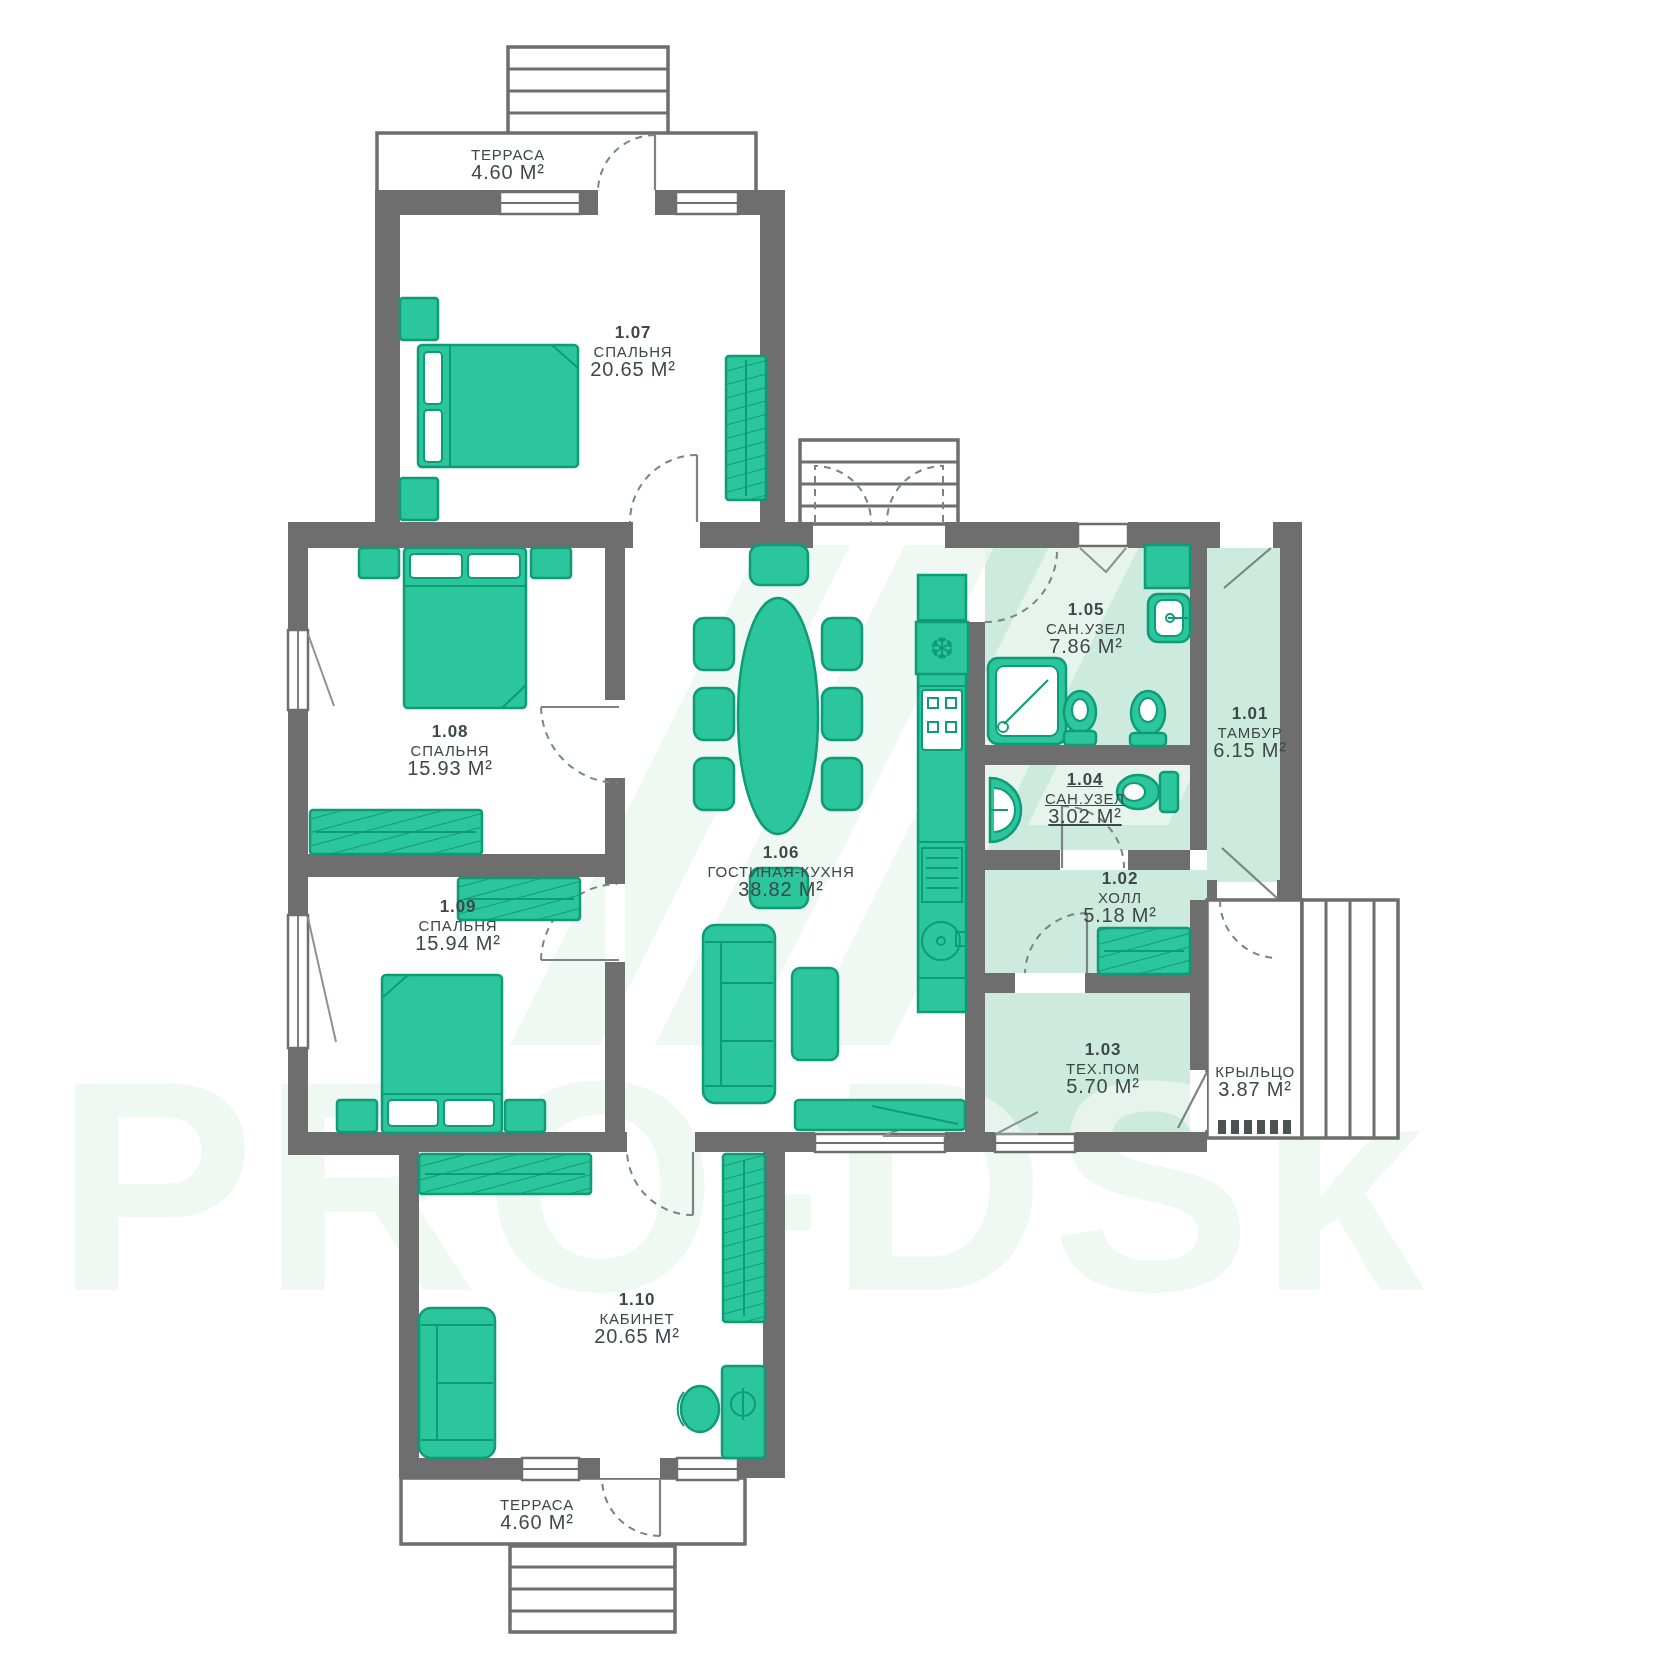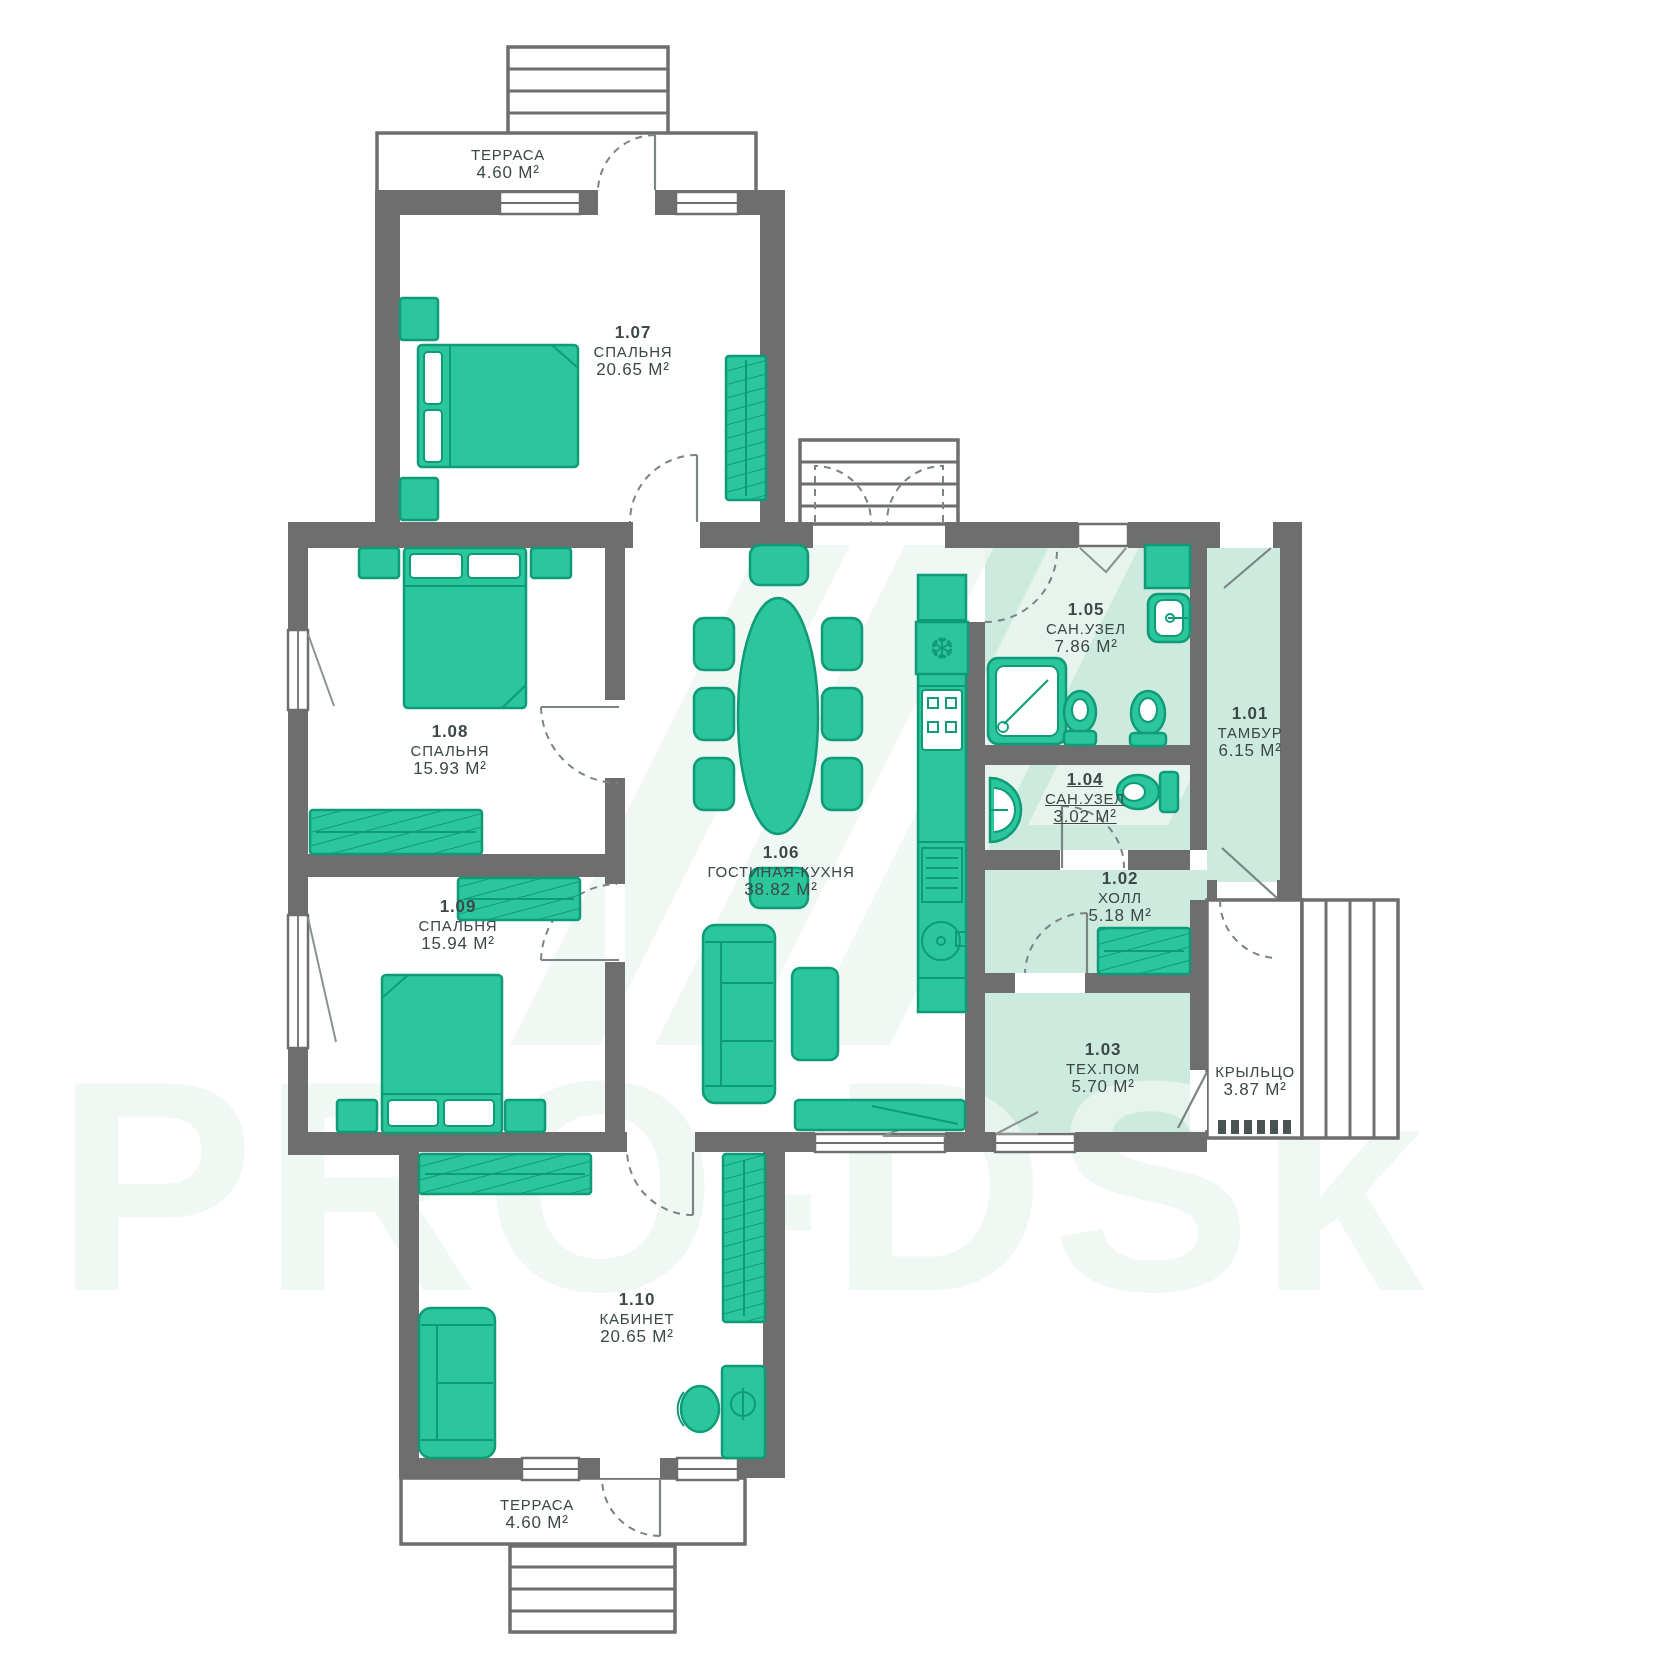--- a/index.html
+++ b/index.html
@@ -3,21 +3,21 @@
 <meta charset="utf-8">
 <style>
   html,body{margin:0;padding:0;background:#fff;}
   .plan{position:relative;width:1680px;height:1680px;background:#ffffff;overflow:hidden;
         font-family:"Liberation Sans",sans-serif;}
   .plan svg{position:absolute;left:0;top:0;}
   .rlabel{position:absolute;transform:translateX(-50%);text-align:center;color:#3d4848;
           letter-spacing:.8px;white-space:nowrap;z-index:5;}
   .rlabel .num{display:block;font-weight:700;font-size:17px;line-height:20px;}
   .rlabel .nm{display:block;font-size:15px;line-height:18px;}
-  .rlabel .ar{display:block;font-size:17px;line-height:17px;}
+  .rlabel .ar{display:block;font-size:20px;line-height:17px;}
   
   .wall{fill:#6e6e6e;}
   .mint{fill:#cdeade;}
   .wm{fill:#edf7f2;fill-opacity:.82;}
   .wmtext{font:700 300px "Liberation Sans",sans-serif;letter-spacing:6px;}
   .box{fill:#ffffff;stroke:#6e6e6e;stroke-width:3.5;}
   .stepline{stroke:#6e6e6e;stroke-width:3;fill:none;}
   .win{fill:#ffffff;stroke:#6e6e6e;stroke-width:2.5;}
   .winline{stroke:#6e6e6e;stroke-width:1.8;}
   .gap{fill:#ffffff;}

